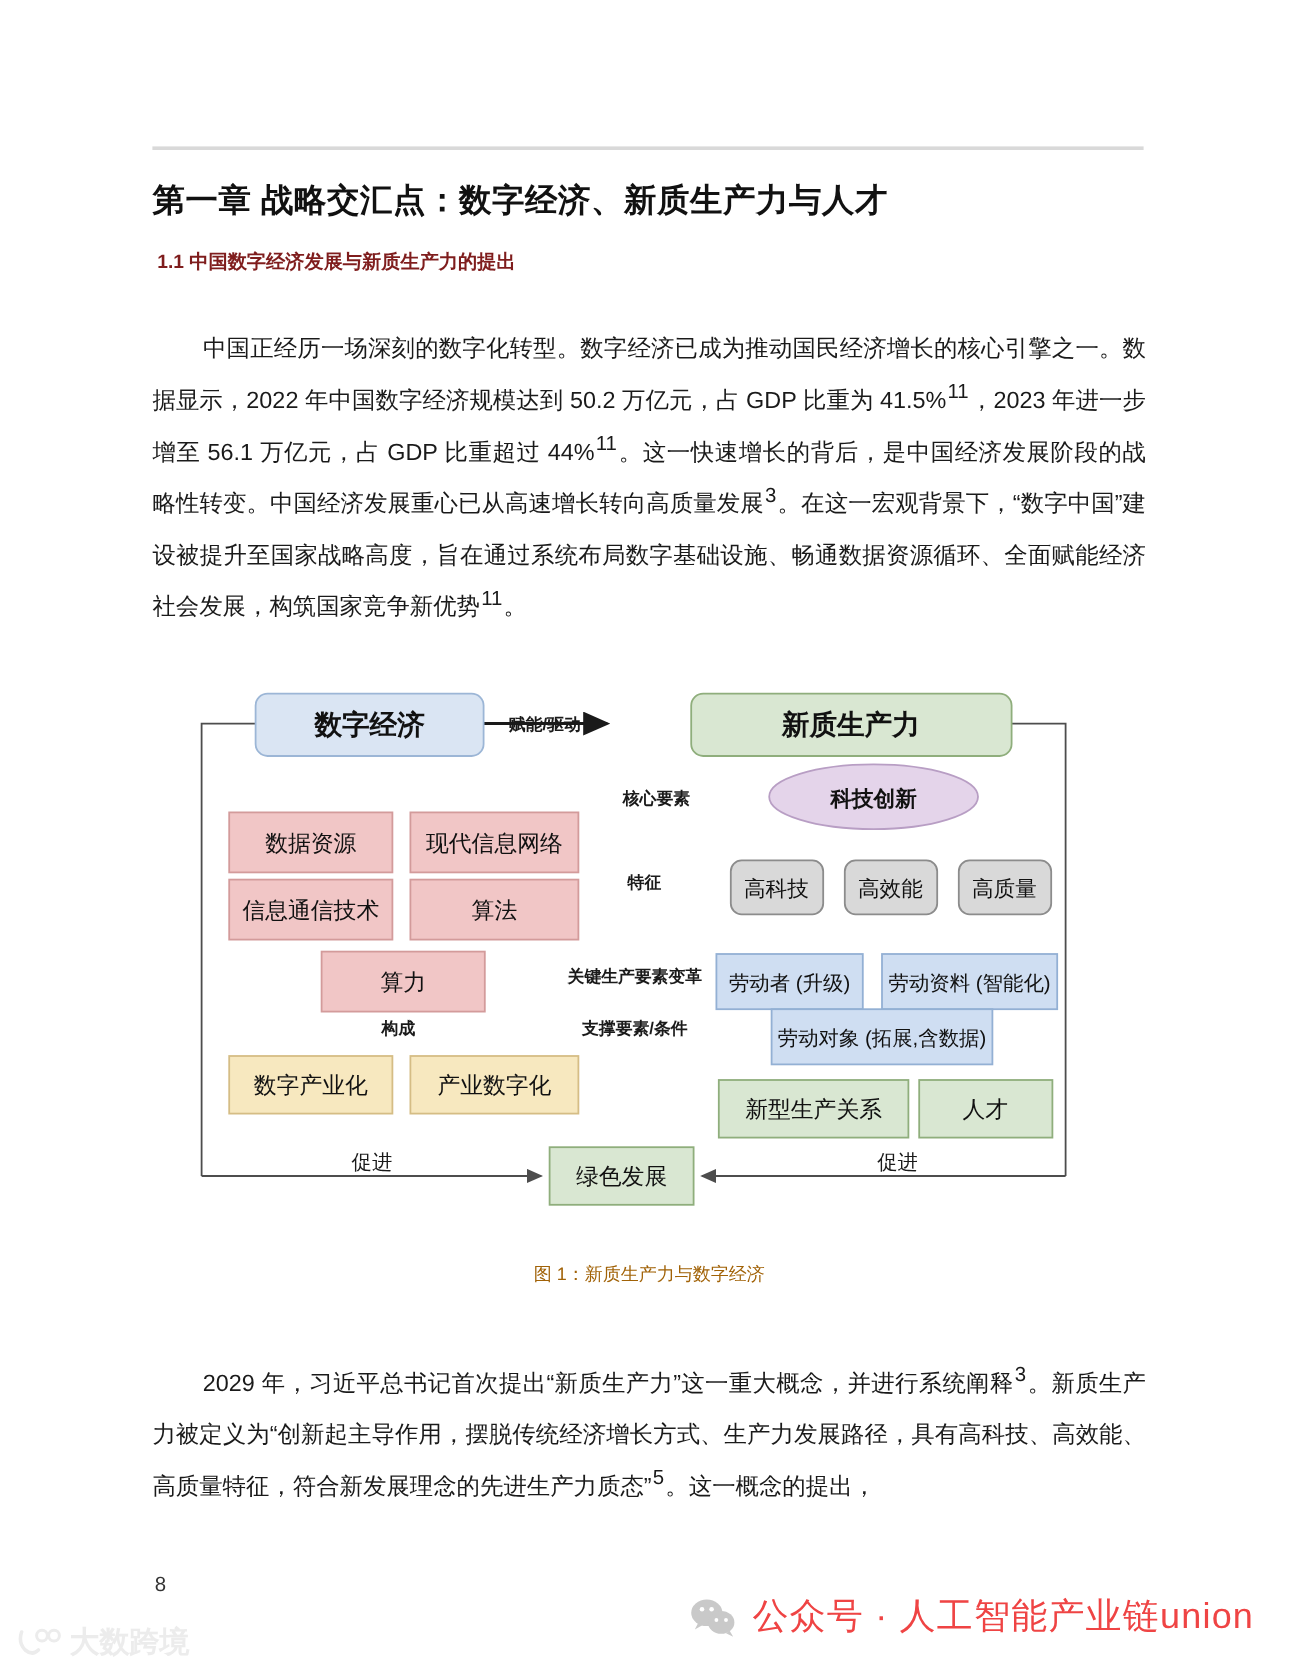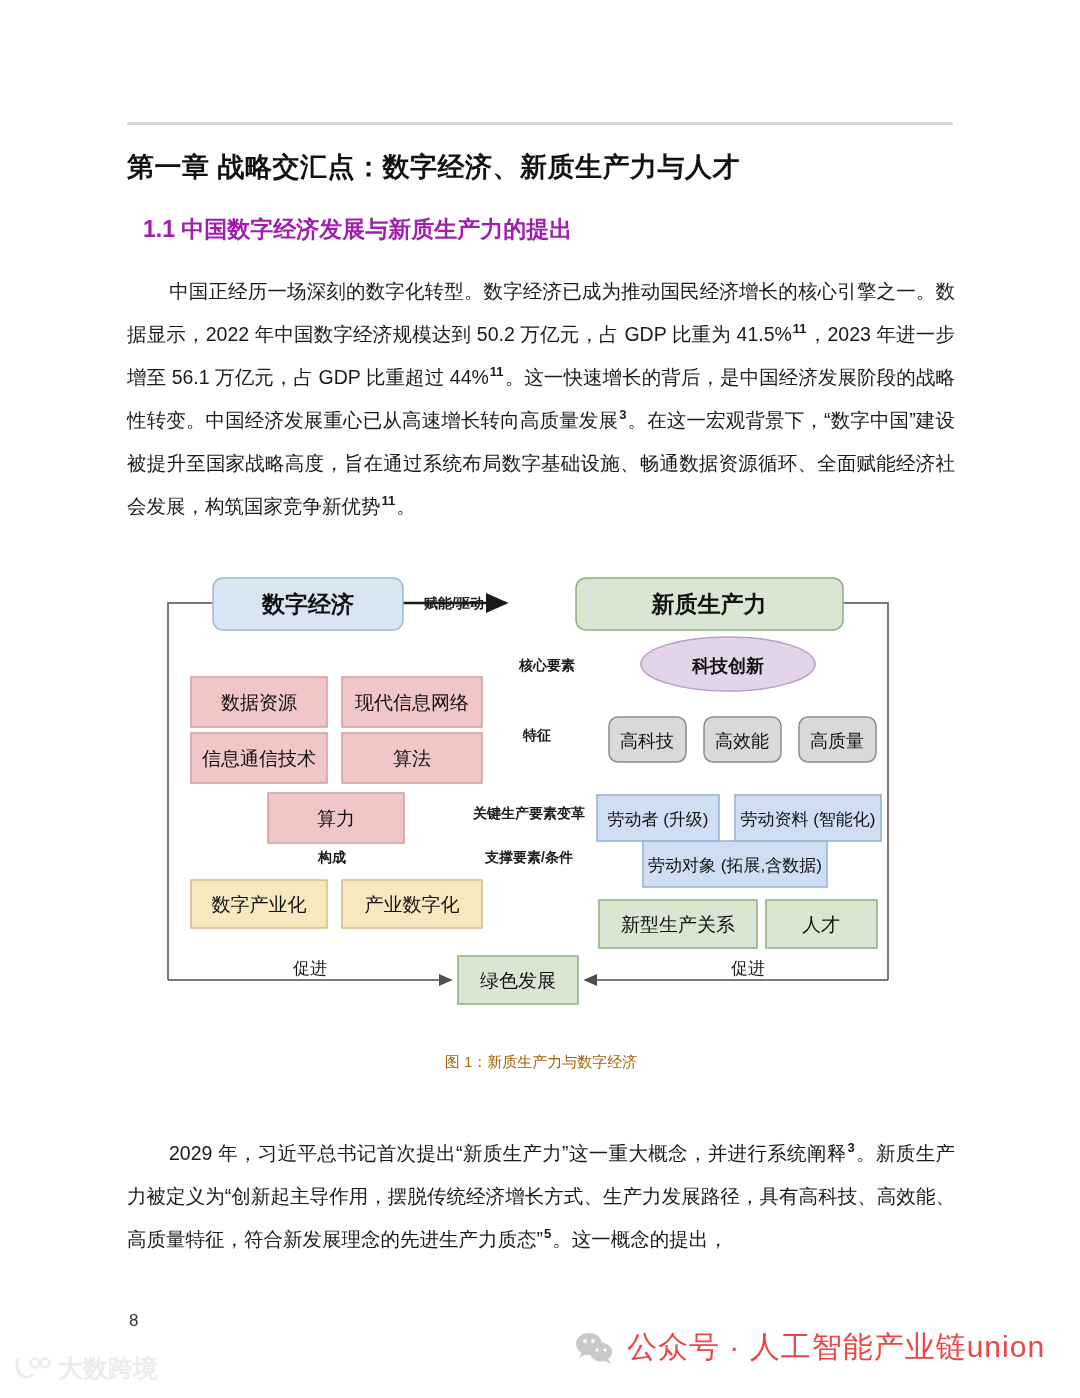--- a/index.html
+++ b/index.html
@@ -33,45 +33,44 @@
     position: absolute;
     left: 127px; top: 131px;
     width: 840px;
     font-size: 27px;
     font-weight: bold;
     letter-spacing: 0.5px;
     color: #111;
   }
   .section-title {
     position: absolute;
-    left: 143px; top: 195px;
+    left: 131px; top: 195px;
     width: 840px;
-    font-size: 23px;
+    font-size: 16px;
     font-weight: bold;
-    color: #a21caf;
+    color: #7f1d1d;
   }
 
   
   .para {
     position: absolute;
     left: 127px;
     width: 828px;
     font-size: 19.5px;
     line-height: 43px;
     text-align: justify;
     text-justify: inter-ideograph;
     color: #1a1a1a;
   }
   .para .indent { display: inline-block; width: 42px; }
   .para sup {
-    font-size: 13px;
+    font-size: 17px;
     vertical-align: super;
     line-height: 0;
     padding: 0 1px;
-    font-weight: bold;
   }
   #para-1 { top: 250px; }
   #para-2 { top: 1112px; }
 
   
   .figure {
     position: absolute;
     left: 158px; top: 560px;
     width: 740px; height: 460px;
   }

